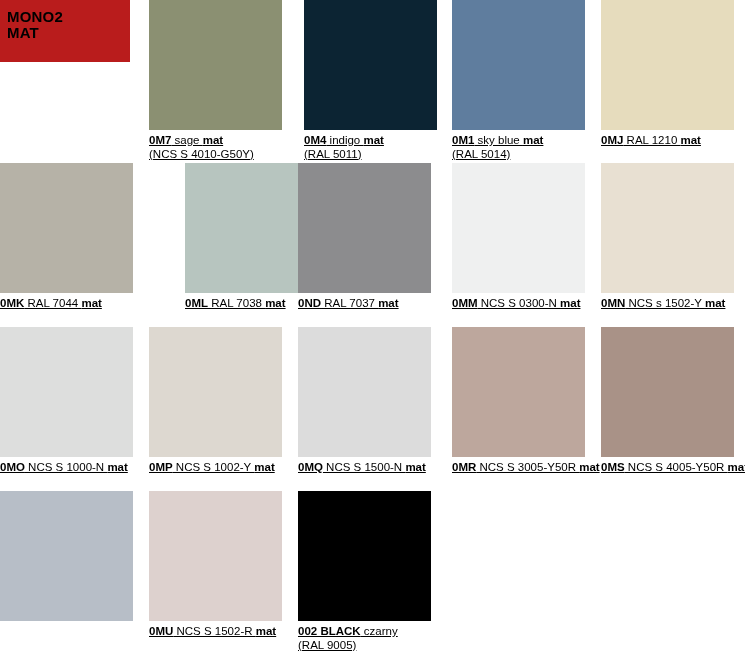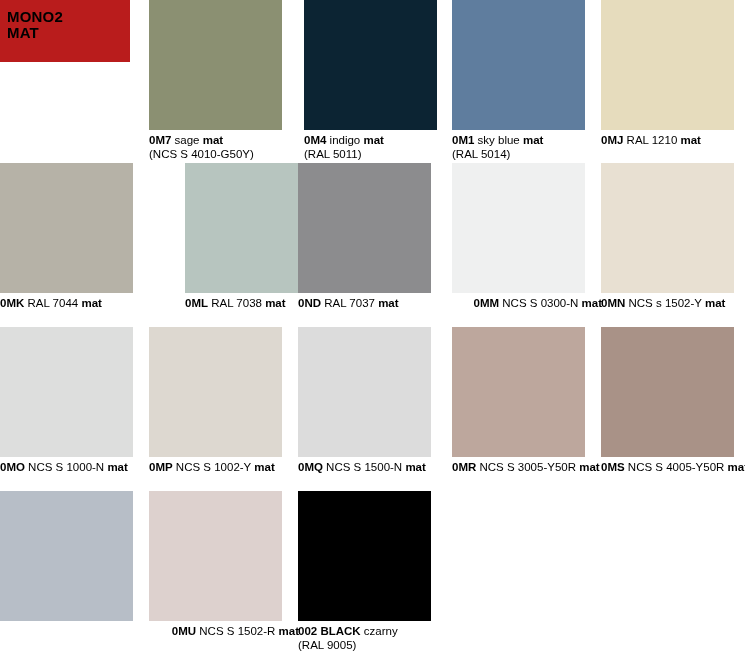--- a/index.html
+++ b/index.html
@@ -22,20 +22,21 @@
   .grid {
     position: absolute;
     left: 0;
     top: 0;
     width: 745px;
     height: 652px;
   }
   .cell {
     position: absolute;
     width: 146px;
+    text-decoration: underline;
   }
   .swatch {
     width: 133px;
     height: 130px;
     display: block;
   }
   .title-cell {
     position: absolute;
     left: 0;
     top: 0;
@@ -106,21 +107,21 @@
         <div class="caption"><span class="code">0MK</span><span class="name"> RAL 7044 </span><span class="mat">mat</span></div>
       </div>
       <div class="cell" style="left: 149px; top: 163px; padding-left: 36px;">
         <div class="swatch" style="background: rgb(183, 197, 191); width: 133px; height: 130px;"></div>
         <div class="caption"><span class="code">0ML</span><span class="name"> RAL 7038 </span><span class="mat">mat</span></div>
       </div>
       <div class="cell" style="left: 298px; top: 163px;">
         <div class="swatch" style="background: rgb(140, 140, 142); width: 133px; height: 130px;"></div>
         <div class="caption"><span class="code">0ND</span><span class="name"> RAL 7037 </span><span class="mat">mat</span></div>
       </div>
-      <div class="cell" style="left: 452px; top: 163px; text-align: right;">
+      <div class="cell" style="left: 452px; top: 163px;">
         <div class="swatch" style="background: rgb(239, 240, 240); width: 133px; height: 130px;"></div>
         <div class="caption"><span class="code">0MM</span><span class="name"> NCS S 0300-N </span><span class="mat">mat</span></div>
       </div>
       <div class="cell" style="left: 601px; top: 163px;">
         <div class="swatch" style="background: rgb(232, 224, 210); width: 133px; height: 130px;"></div>
         <div class="caption"><span class="code">0MN</span><span class="name"> NCS s 1502-Y </span><span class="mat">mat</span></div>
       </div>
       <div class="cell" style="left: 0px; top: 327px;">
         <div class="swatch" style="background: rgb(221, 222, 221); width: 133px; height: 130px;"></div>
         <div class="caption"><span class="code">0MO</span><span class="name"> NCS S 1000-N </span><span class="mat">mat</span></div>
@@ -137,21 +138,21 @@
         <div class="swatch" style="background: rgb(189, 167, 157); width: 133px; height: 130px;"></div>
         <div class="caption"><span class="code">0MR</span><span class="name"> NCS S 3005-Y50R </span><span class="mat">mat</span></div>
       </div>
       <div class="cell" style="left: 601px; top: 327px;">
         <div class="swatch" style="background: rgb(169, 146, 135); width: 133px; height: 130px;"></div>
         <div class="caption"><span class="code">0MS</span><span class="name"> NCS S 4005-Y50R </span><span class="mat">mat</span></div>
       </div>
       <div class="cell" style="left: 0px; top: 491px;">
         <div class="swatch" style="background: rgb(183, 190, 199); width: 133px; height: 130px;"></div>
       </div>
-      <div class="cell" style="left: 149px; top: 491px; text-align: right;">
+      <div class="cell" style="left: 149px; top: 491px;">
         <div class="swatch" style="background: rgb(221, 209, 206); width: 133px; height: 130px;"></div>
         <div class="caption"><span class="code">0MU</span><span class="name"> NCS S 1502-R </span><span class="mat">mat</span></div>
       </div>
       <div class="cell" style="left: 298px; top: 491px; border-radius: 31px;">
         <div class="swatch" style="background: rgb(0, 0, 0); width: 133px; height: 130px;"></div>
         <div class="caption"><span class="code">002 BLACK</span><span class="name"> czarny</span><span class="sub">(RAL 9005)</span></div>
       </div>
     </div>
 
 </div>

